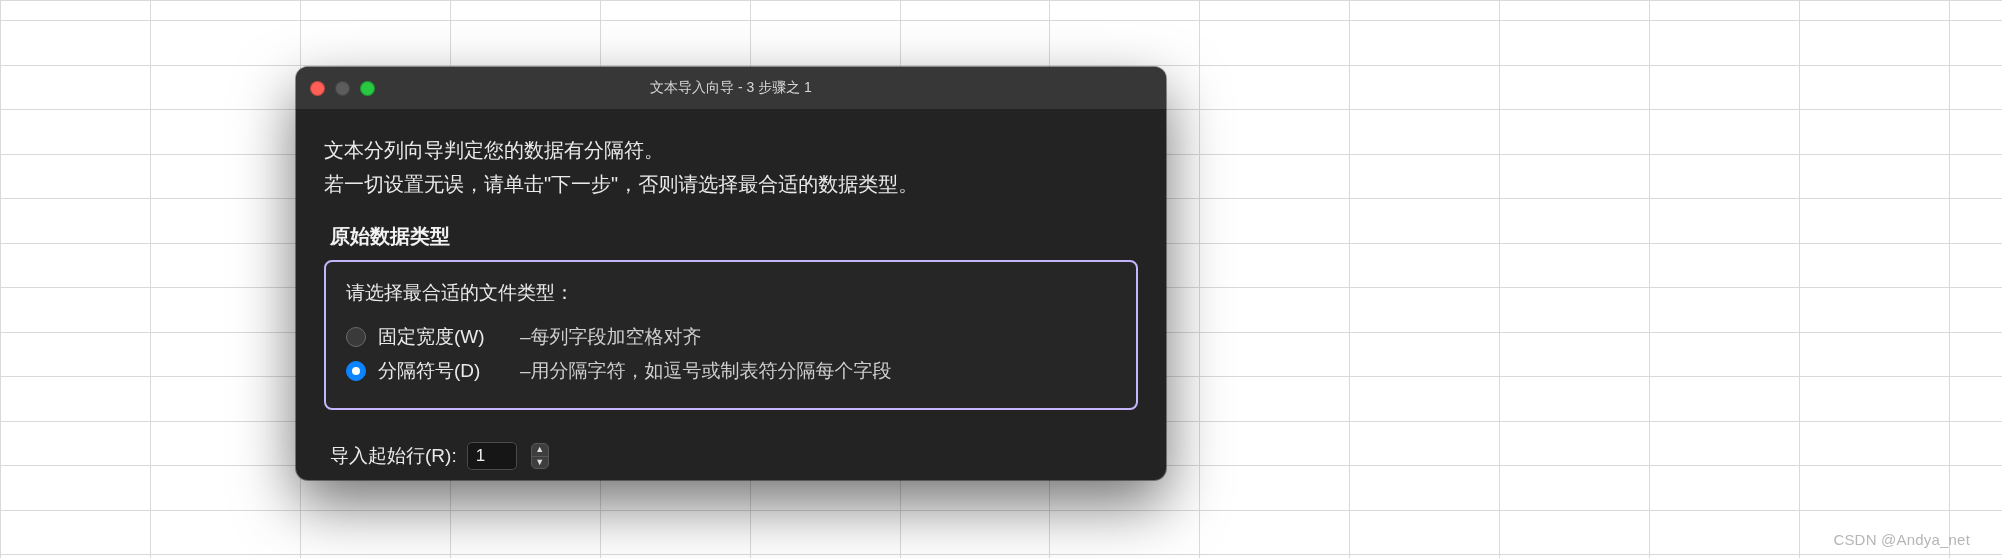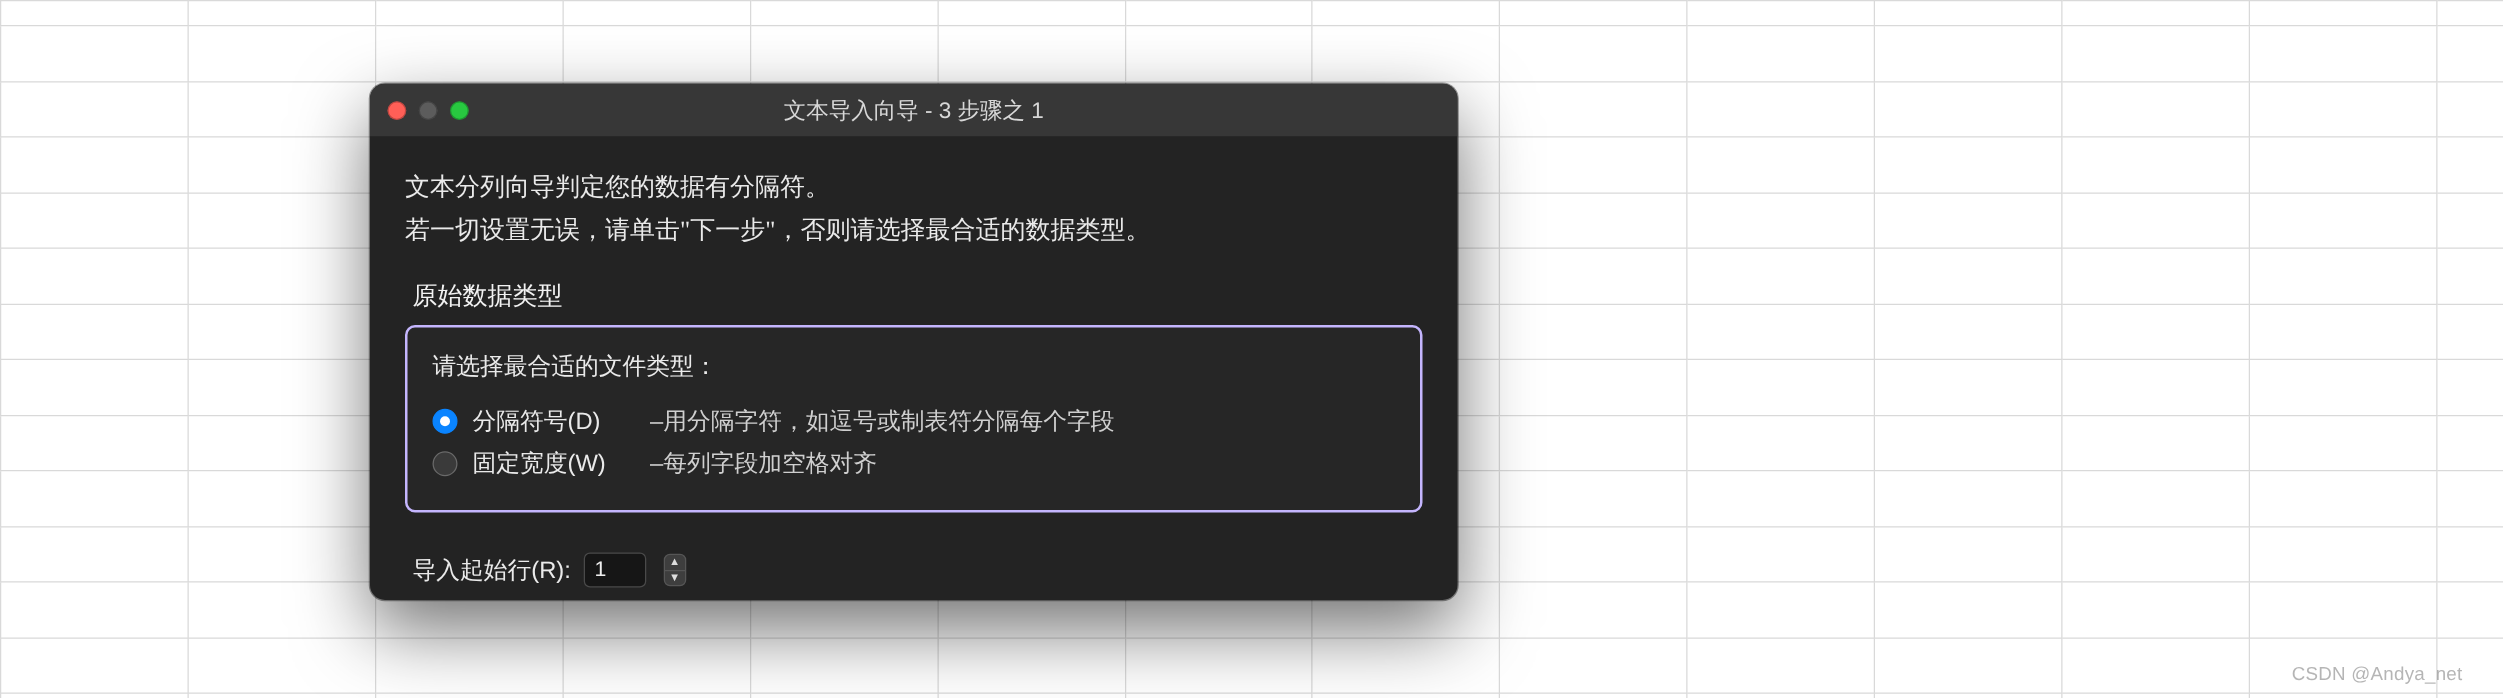--- a/index.html
+++ b/index.html
@@ -52,38 +52,37 @@
   .tl-dot {
     width: 15px; height: 15px; border-radius: 50%;
   }
   .tl-close   { background: #ff5f57; box-shadow: inset 0 0 0 1px rgba(0,0,0,0.25); }
   .tl-min     { background: #5c5c5c; box-shadow: inset 0 0 0 1px rgba(0,0,0,0.25); }
   .tl-zoom    { background: #28c840; box-shadow: inset 0 0 0 1px rgba(0,0,0,0.25); }
   .title {
     position: absolute;
     left: 0; right: 0;
     text-align: center;
-    font-size: 18px;
+    font-size: 14px;
     color: #d7d7d7;
     font-weight: 500;
     pointer-events: none;
   }
   .body {
     padding: 24px 28px 10px 28px;
   }
   .intro p {
     font-size: 20px;
     line-height: 34px;
     color: #eaeaea;
-    font-family: Liberation Serif, serif;
   }
   .section-label {
     margin-top: 22px;
     font-size: 20px;
-    font-weight: 400;
+    font-weight: 700;
     color: #f2f2f2;
     padding-left: 6px;
   }
   .panel {
     margin-top: 10px;
     border: 2px solid #c4b5fd;
     border-radius: 8px;
     background: #262626;
     padding: 18px 20px 20px 20px;
   }
@@ -424,29 +423,29 @@
       <p>文本分列向导判定您的数据有分隔符。</p>
       <p>若一切设置无误，请单击"下一步"，否则请选择最合适的数据类型。</p>
     </div>
 
     <div class="section-label">原始数据类型</div>
 
     <div class="panel">
       <div class="panel-prompt">请选择最合适的文件类型：</div>
 
       <div class="radio-row">
+        <span class="radio"></span>
+        <span class="radio-label">固定宽度(W)</span>
+        <span class="radio-desc">–每列字段加空格对齐</span>
+      </div>
+
+      <div class="radio-row">
         <span class="radio checked"></span>
         <span class="radio-label">分隔符号(D)</span>
         <span class="radio-desc">–用分隔字符，如逗号或制表符分隔每个字段</span>
-      </div>
-
-      <div class="radio-row">
-        <span class="radio"></span>
-        <span class="radio-label">固定宽度(W)</span>
-        <span class="radio-desc">–每列字段加空格对齐</span>
       </div>
     </div>
 
     <div class="start-row">
       <span>导入起始行(R):</span>
       <span class="num-field">
         <input type="text" value="1" style="">
       </span>
       <span class="stepper">
         <button>▲</button>

